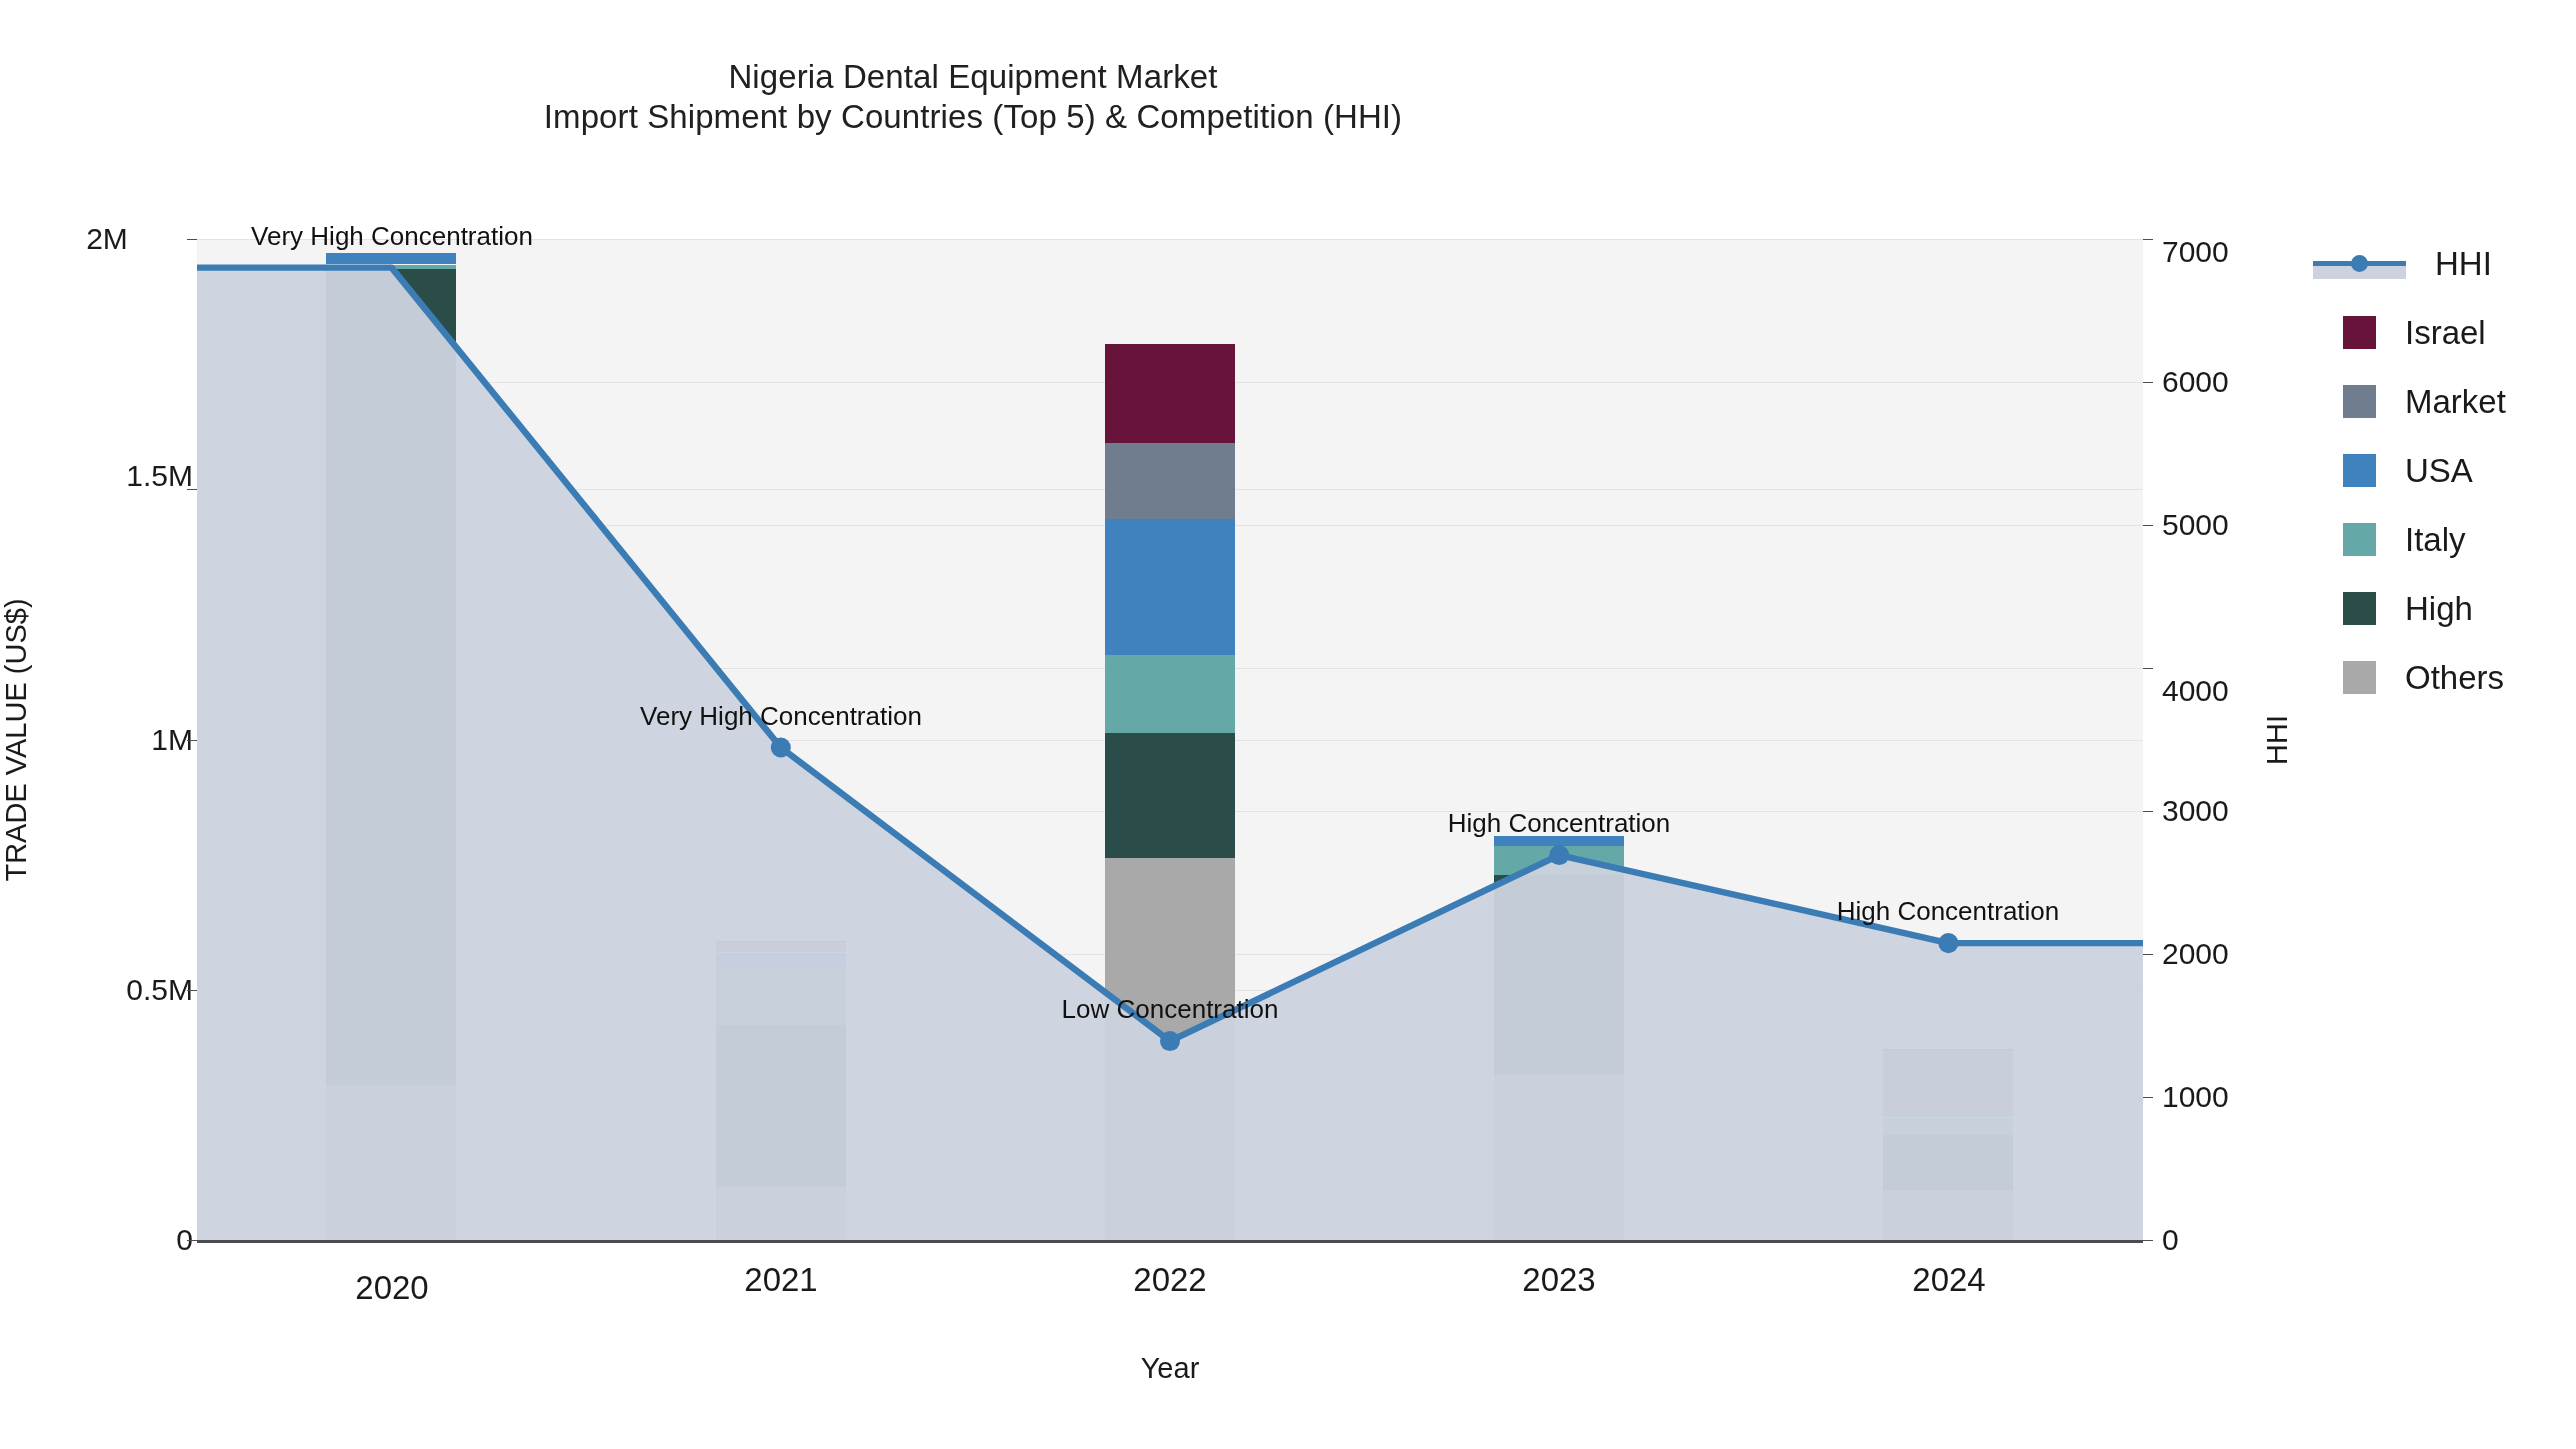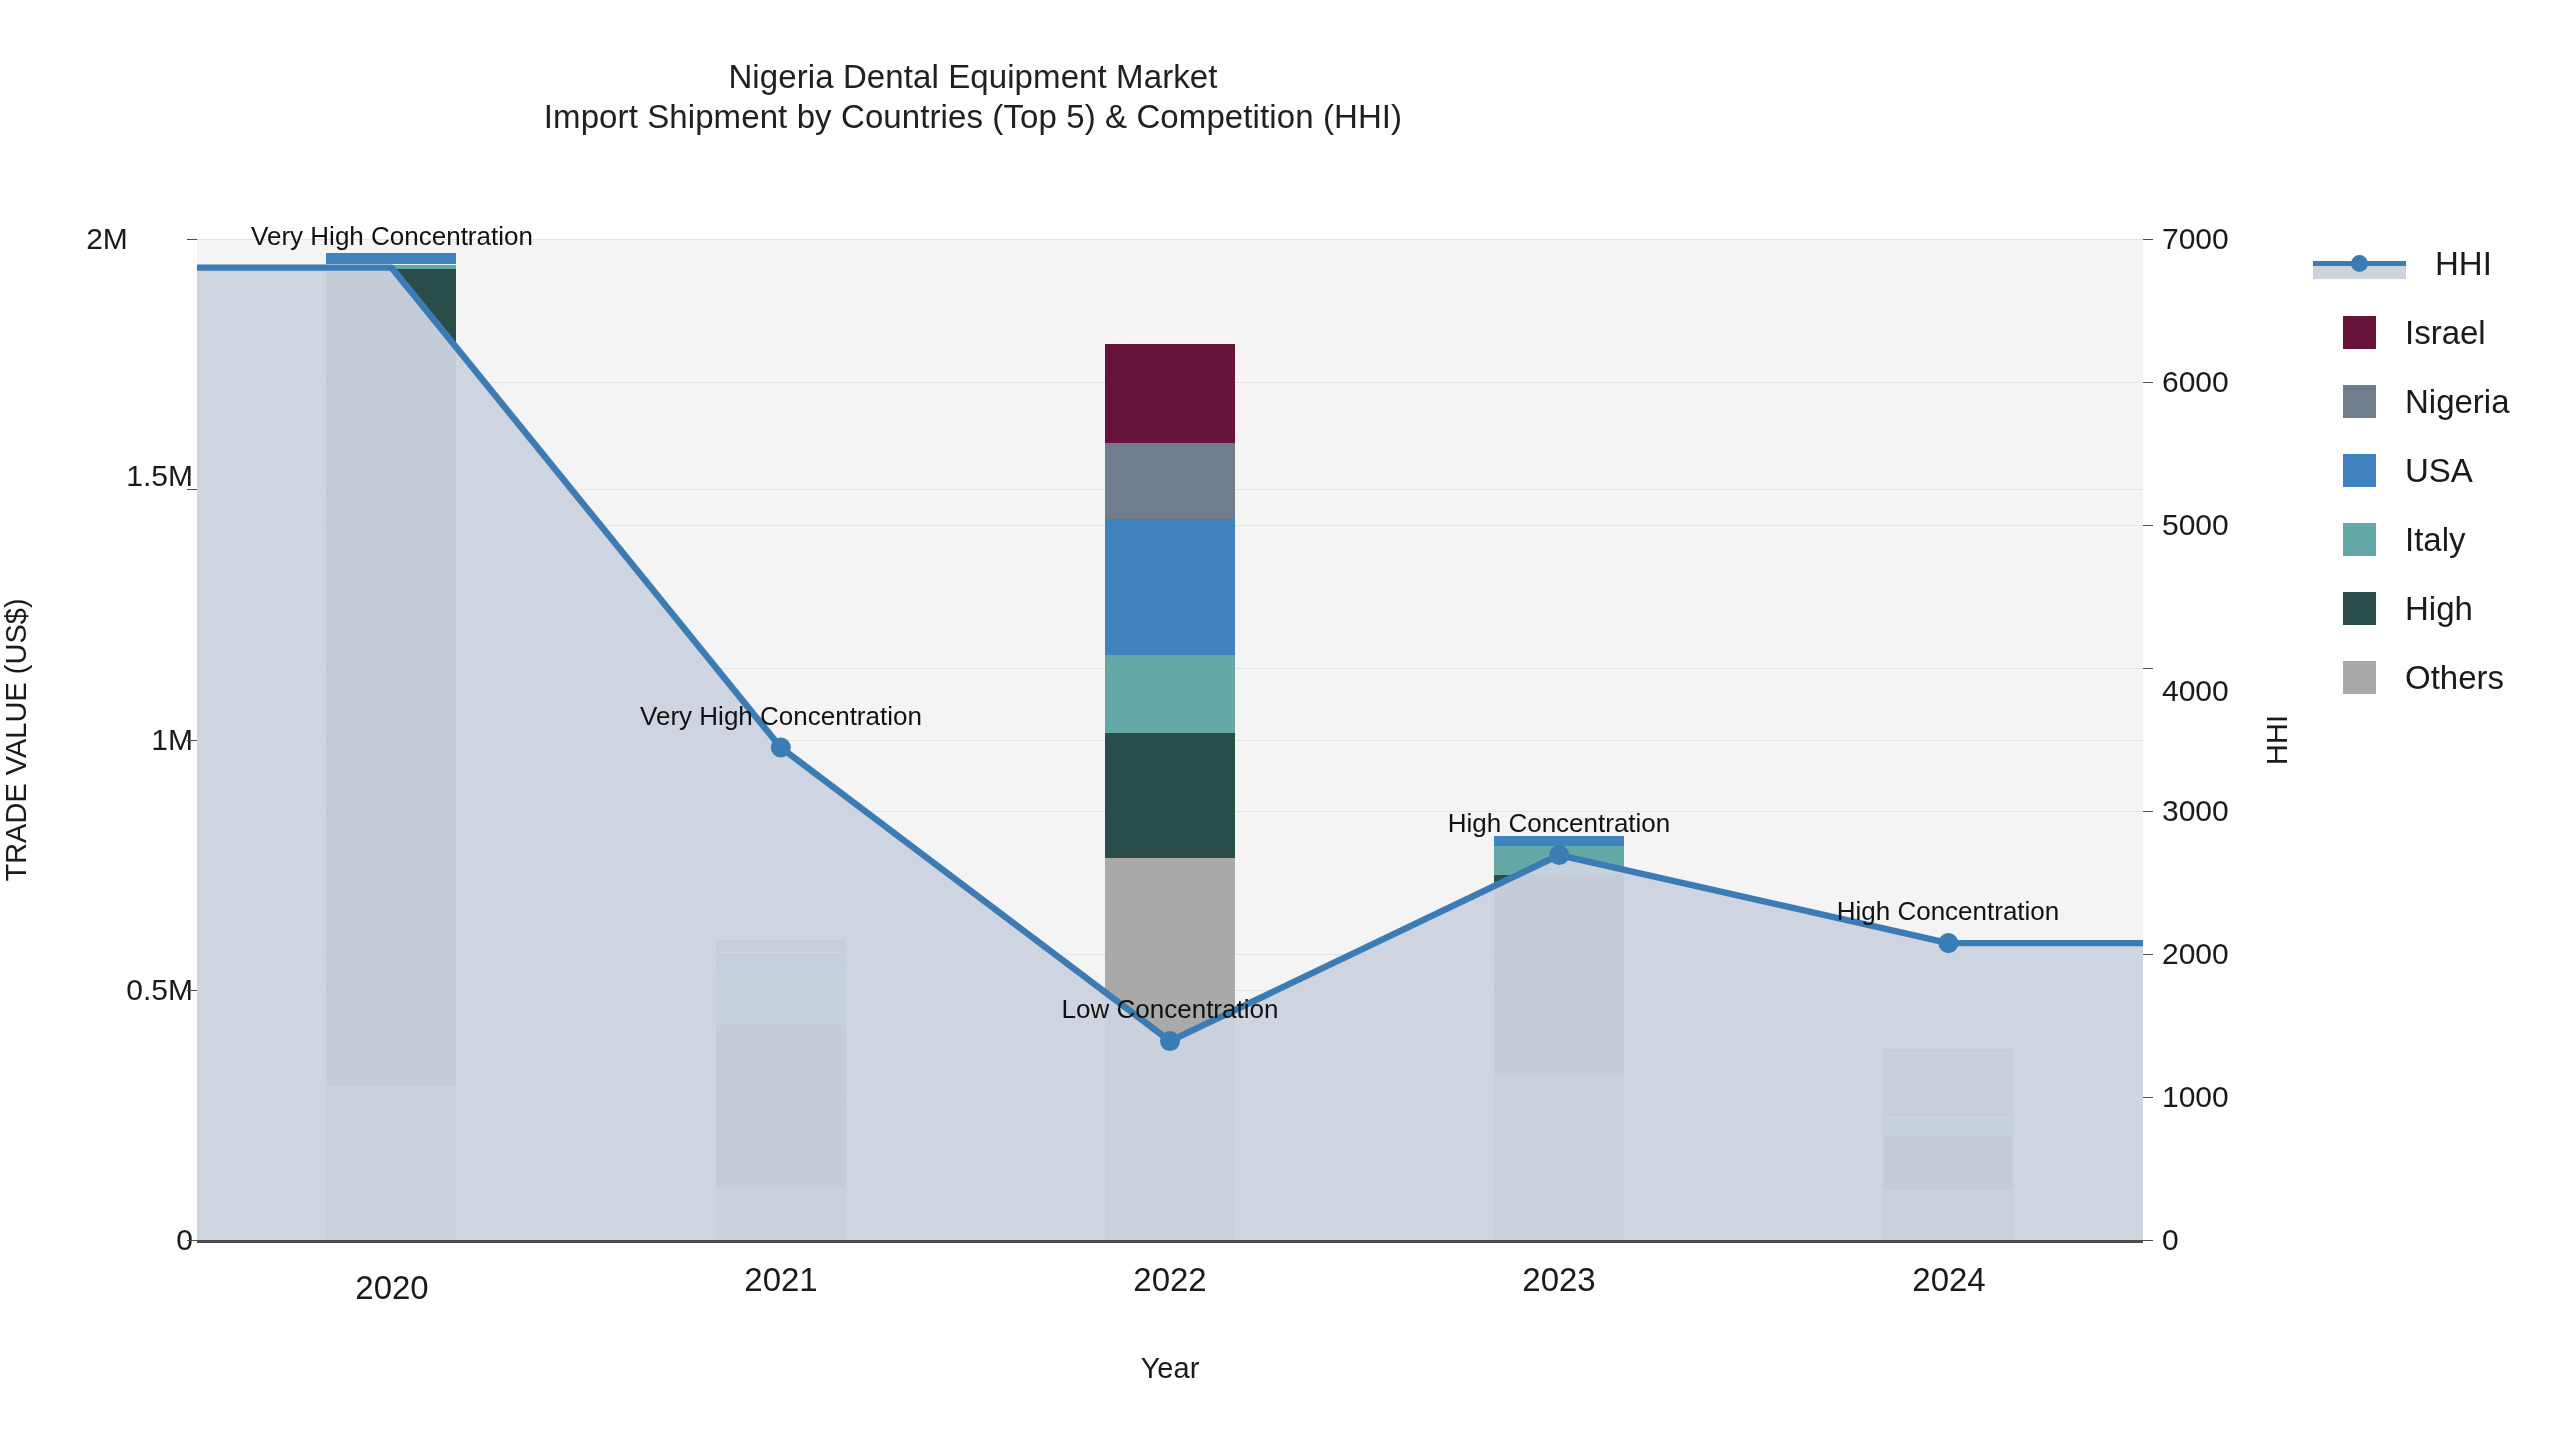--- a/index.html
+++ b/index.html
@@ -196,21 +196,21 @@
       <div class="ytick-right" style="top: 954px;">2000</div>
       <div class="tick-mark-r" style="top: 954px;"></div>
       <div class="ytick-right" style="top: 811px;">3000</div>
       <div class="tick-mark-r" style="top: 811px;"></div>
       <div class="ytick-right" style="top: 691px;">4000</div>
       <div class="tick-mark-r" style="top: 668px;"></div>
       <div class="ytick-right" style="top: 525px;">5000</div>
       <div class="tick-mark-r" style="top: 525px;"></div>
       <div class="ytick-right" style="top: 382px;">6000</div>
       <div class="tick-mark-r" style="top: 382px;"></div>
-      <div class="ytick-right" style="top: 239px;">7000</div>
+      <div class="ytick-right" style="top: 252px;">7000</div>
       <div class="tick-mark-r" style="top: 239px;"></div>
     </div>
   <div id="xticks-layer">
       <div class="xtick" style="left: 392px; margin-top: 8px;">2020</div>
       <div class="xtick" style="left: 781px;">2021</div>
       <div class="xtick" style="left: 1170px;">2022</div>
       <div class="xtick" style="left: 1559px;">2023</div>
       <div class="xtick" style="left: 1949px;">2024</div>
     </div>
 
@@ -226,21 +226,21 @@
           <div class="dot" style="background: rgb(59, 124, 181);"></div>
         </div>
         <div class="legend-label">HHI</div>
       </div>
       <div class="legend-row">
         <div class="swatch-box" style="background: rgb(104, 20, 58);"></div>
         <div class="legend-label">Israel</div>
       </div>
       <div class="legend-row">
         <div class="swatch-box" style="background: rgb(111, 125, 143);"></div>
-        <div class="legend-label">Nigeria</div>
+        <div class="legend-label">Market</div>
       </div>
       <div class="legend-row">
         <div class="swatch-box" style="background: rgb(63, 130, 189);"></div>
         <div class="legend-label">USA</div>
       </div>
       <div class="legend-row">
         <div class="swatch-box" style="background: rgb(100, 169, 168);"></div>
         <div class="legend-label">Italy</div>
       </div>
       <div class="legend-row">

